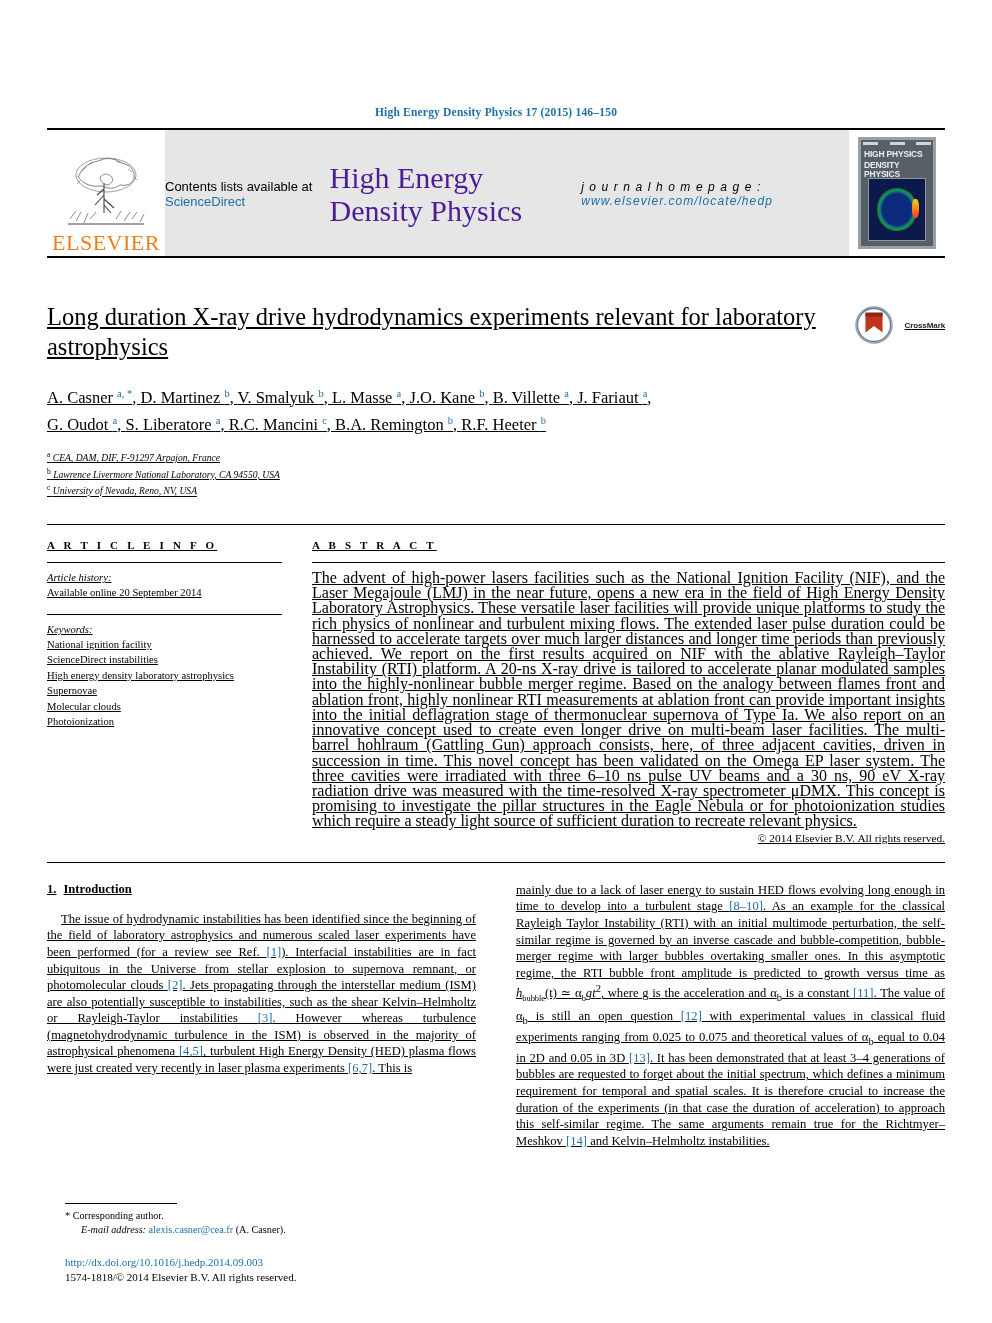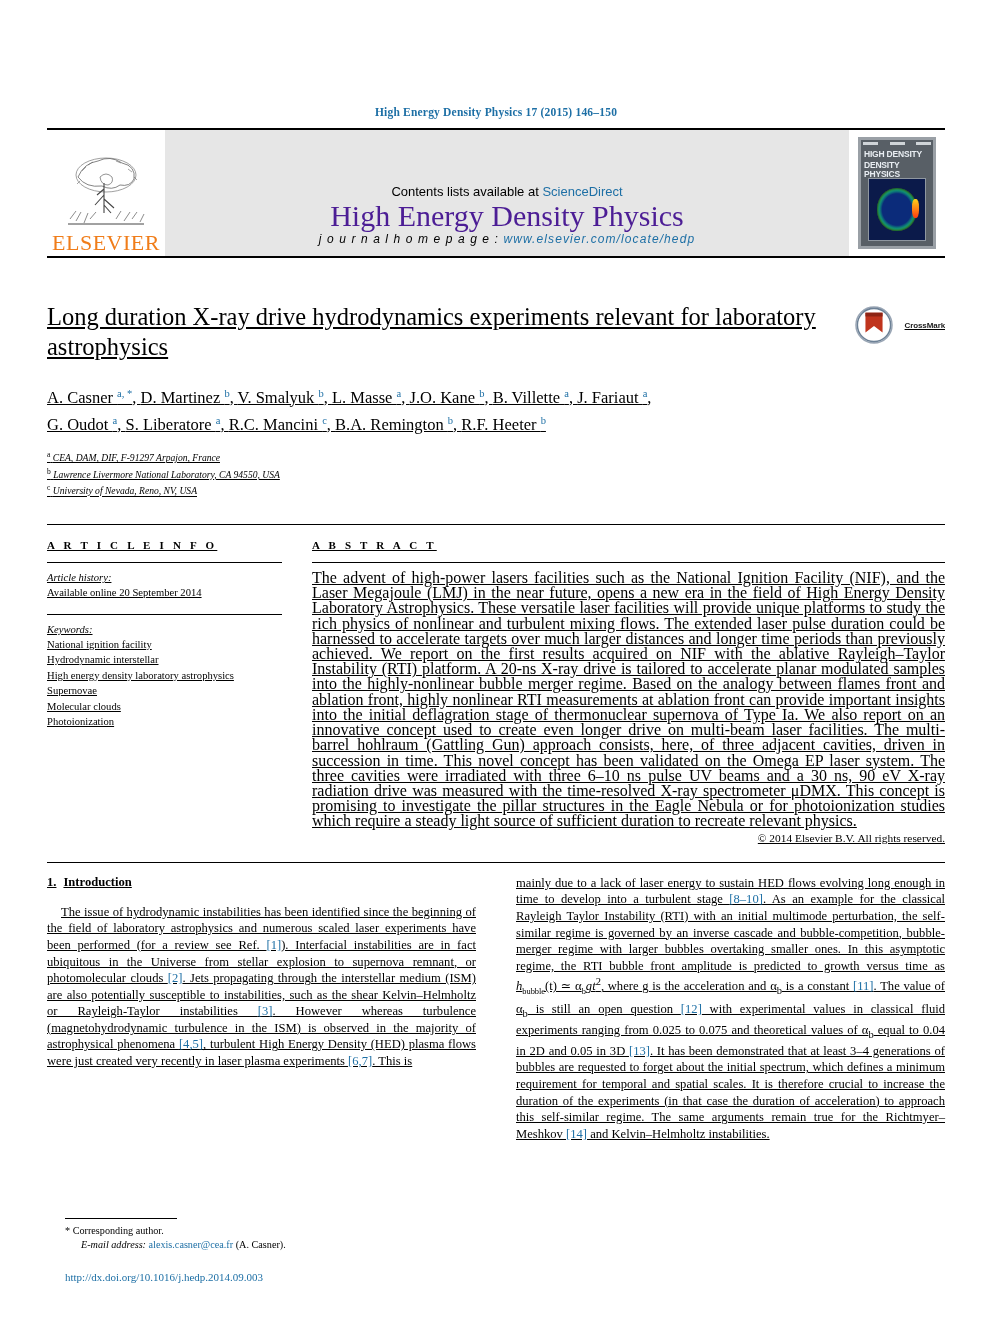--- a/index.html
+++ b/index.html
@@ -58,22 +58,22 @@
     font-size: 22px;
     color: #f07d1a;
     letter-spacing: .5px;
     line-height: 1;
     margin-top: 1px;
   }
   .masthead-center {
     flex: 1 1 auto;
     background: #e6e6e6;
     display: flex;
-    flex-direction: column;
-    justify-content: flex-end;
+    flex-direction: row;
+    justify-content: space-between;
     align-items: center;
     padding: 11px 0 10px 0;
     box-sizing: border-box;
   }
   .contents-line {
     font-size: 13px;
     font-family: "Liberation Sans", sans-serif;
     color: #000;
   }
   .contents-line .sd { color: #1d6fa5; }
@@ -264,21 +264,21 @@
   }
 
   .bigrule {
     border-top: 1.3px solid #000;
     margin-top: 16px;
   }
 
   
   .body-cols {
     display: flex;
-    margin-top: 12px;
+    margin-top: 19px;
     gap: 40px;
   }
   .bcol { flex: 1 1 0; min-width: 0; }
   h2.sec {
     font-size: 12.6px;
     font-weight: bold;
     margin: 0 0 14px 0;
     font-family: "Liberation Serif", serif;
   }
   h2.sec .num { margin-right: 7px; }
@@ -370,21 +370,21 @@
     </div>
 
     <div class="cover-wrap">
       <div class="cover">
         <div class="cover-inner">
           <div class="cover-topbar">
               <i></i>
               <i></i>
               <i></i>
             </div>
-          <div class="cover-title">HIGH DENSITY</div>
+          <div class="cover-title">HIGH PHYSICS</div>
           <div class="cover-title">DENSITY PHYSICS</div>
           <div class="cover-img">
             <div class="cover-blob"></div>
           </div>
         </div>
       </div>
     </div>
   </div>
 
   <div class="content">
@@ -418,21 +418,21 @@
 
       <div class="colinfo">
         <div class="sect-head">A R T I C L E   I N F O</div>
         <div class="rule"></div>
         <div class="hist-label">Article history:</div>
         <div class="hist-val">Available online 20 September 2014</div>
         <div class="rule2"></div>
         <div class="kw-label">Keywords:</div>
         <div class="kw-list">
           <div>National ignition facility</div>
-          <div>Hydrodynamic interstellar</div>
+          <div>ScienceDirect instabilities</div>
           <div>High energy density laboratory astrophysics</div>
           <div>Supernovae</div>
           <div>Molecular clouds</div>
           <div>Photoionization</div>
         </div>
       </div>
 
       <div class="colabs">
         <div class="sect-head">A B S T R A C T</div>
         <div class="rule"></div>
@@ -459,15 +459,16 @@
   </div>
 
   <div class="footer">
     <div class="foot-rule"></div>
     <div class="corr">* Corresponding author.</div>
     <div class="email">
       <span class="lbl">E-mail address:</span>
       <span class="link">alexis.casner@cea.fr</span><span> (A. Casner).</span>
     </div>
     <div class="doi">http://dx.doi.org/10.1016/j.hedp.2014.09.003</div>
+    <div class="issn">1574-1818/© 2014 Elsevier B.V. All rights reserved.</div>
   </div>
 
 </div>
 
 </body></html>

